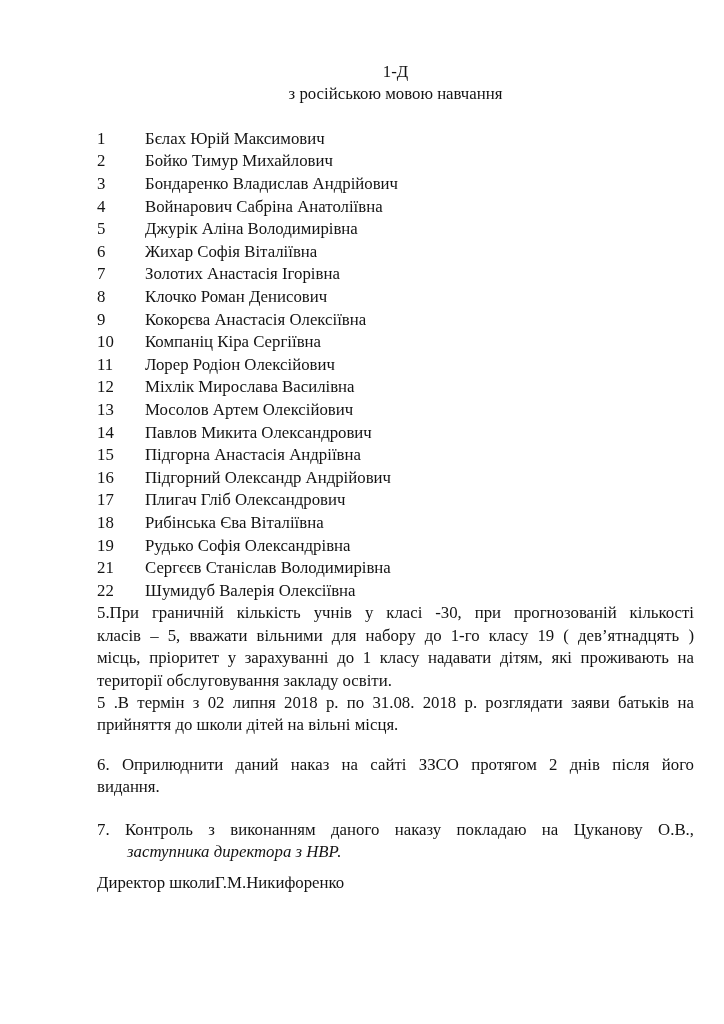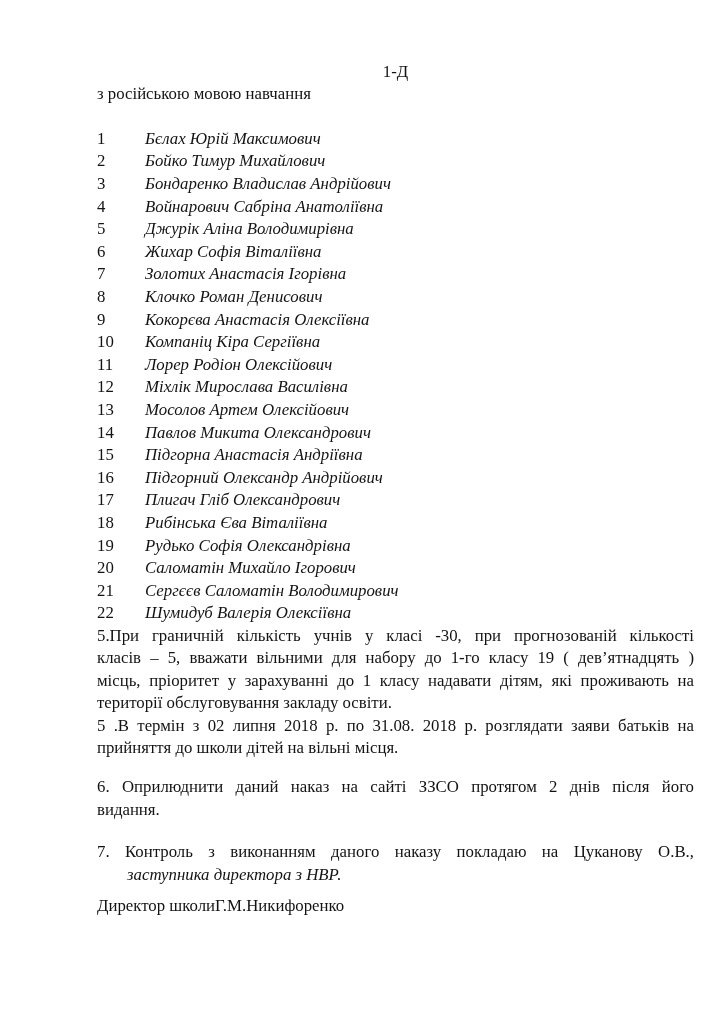--- a/index.html
+++ b/index.html
@@ -21,35 +21,35 @@
     left: 97px;
     top: 61px;
     width: 597px;
     font-size: 16.8px;
     line-height: 22.4px;
   }
   .title-line {
     text-align: center;
   }
   .subtitle-line {
+    text-align: center;
   }
   .roster {
     margin-top: 22px;
   }
   .roster .row {
     display: flex;
     line-height: 22.6px;
   }
   .roster .num {
     flex: none;
     width: 48px;
   }
   .roster .name {
     flex: auto;
-    font-style: italic;
   }
   .para .line {
     line-height: 22.4px;
   }
   .para .line.just {
     text-align: justify;
     text-align-last: justify;
   }
   .para .line.indent {
     padding-left: 30px;
@@ -145,26 +145,22 @@
         </div>
         <div class="row">
           <span class="num">18</span>
           <span class="name">Рибінська Єва Віталіївна</span>
         </div>
         <div class="row">
           <span class="num">19</span>
           <span class="name">Рудько Софія Олександрівна</span>
         </div>
         <div class="row">
-          <span class="num">20</span>
-          <span class="name">Саломатін Михайло Ігорович</span>
-        </div>
-        <div class="row">
           <span class="num">21</span>
-          <span class="name">Сергєєв Саломатін Володимирович</span>
+          <span class="name">Сергєєв Станіслав Володимирівна</span>
         </div>
         <div class="row">
           <span class="num">22</span>
           <span class="name">Шумидуб Валерія Олексіївна</span>
         </div>
       </div>
     <div id="paragraphs">
         <div class="para p4">
           <div class="line just">5.При  граничній  кількість учнів у класі -30,  при прогнозованій кількості</div>
           <div class="line just">класів – 5, вважати вільними для набору до 1-го класу 19 ( дев’ятнадцять )</div>

